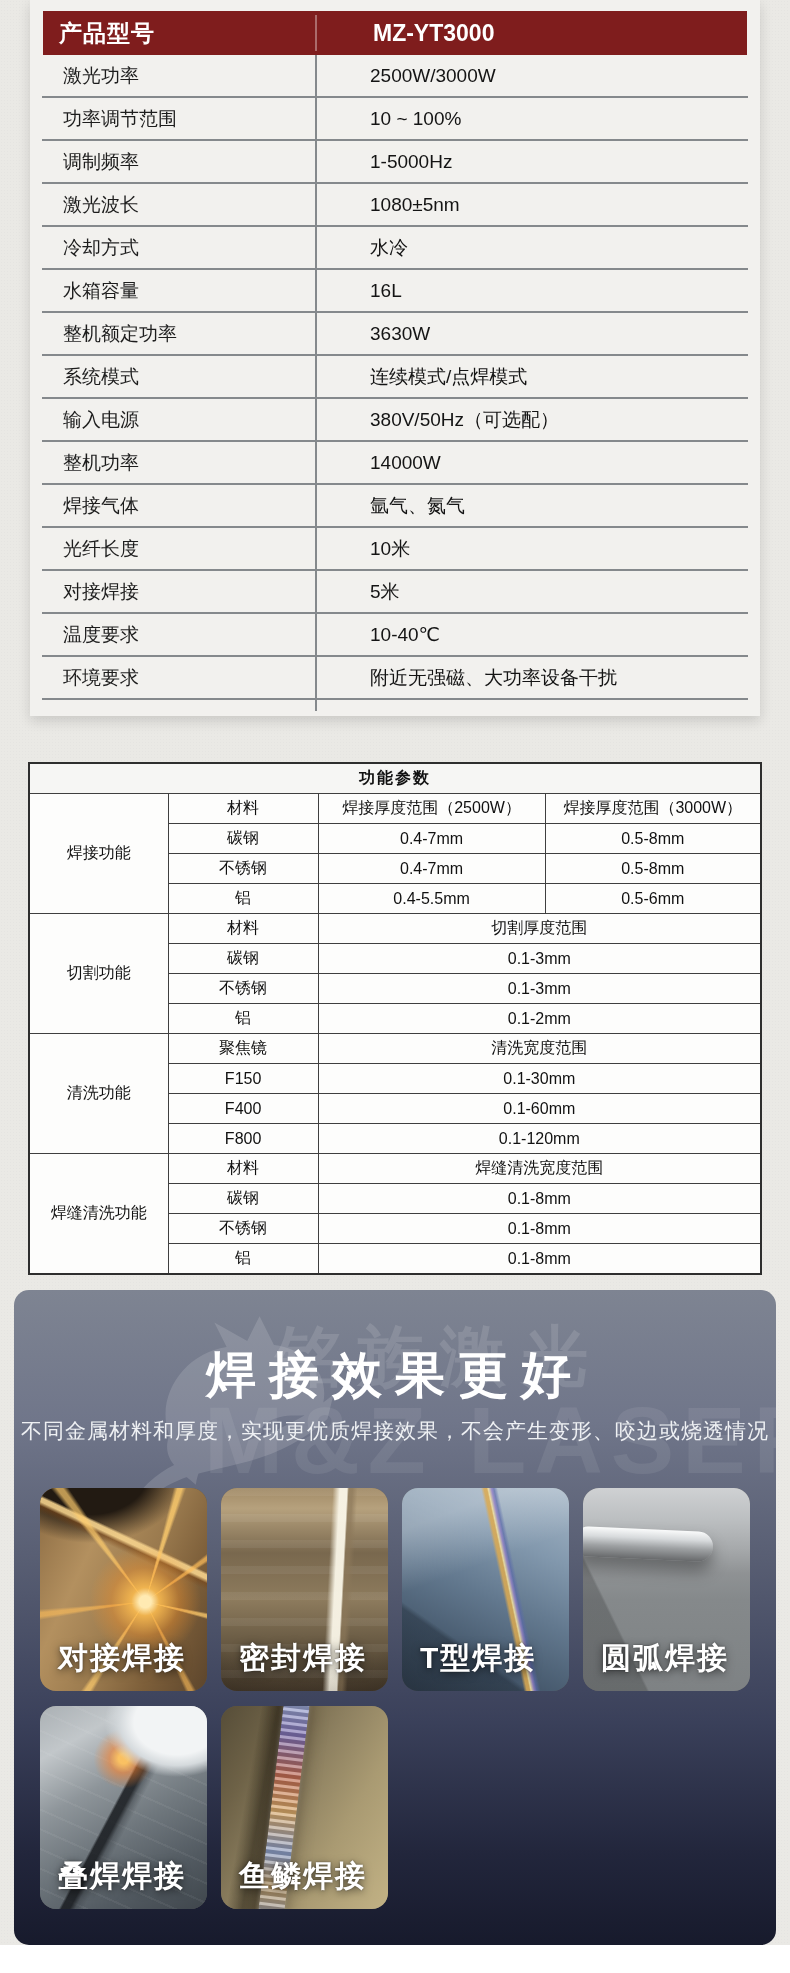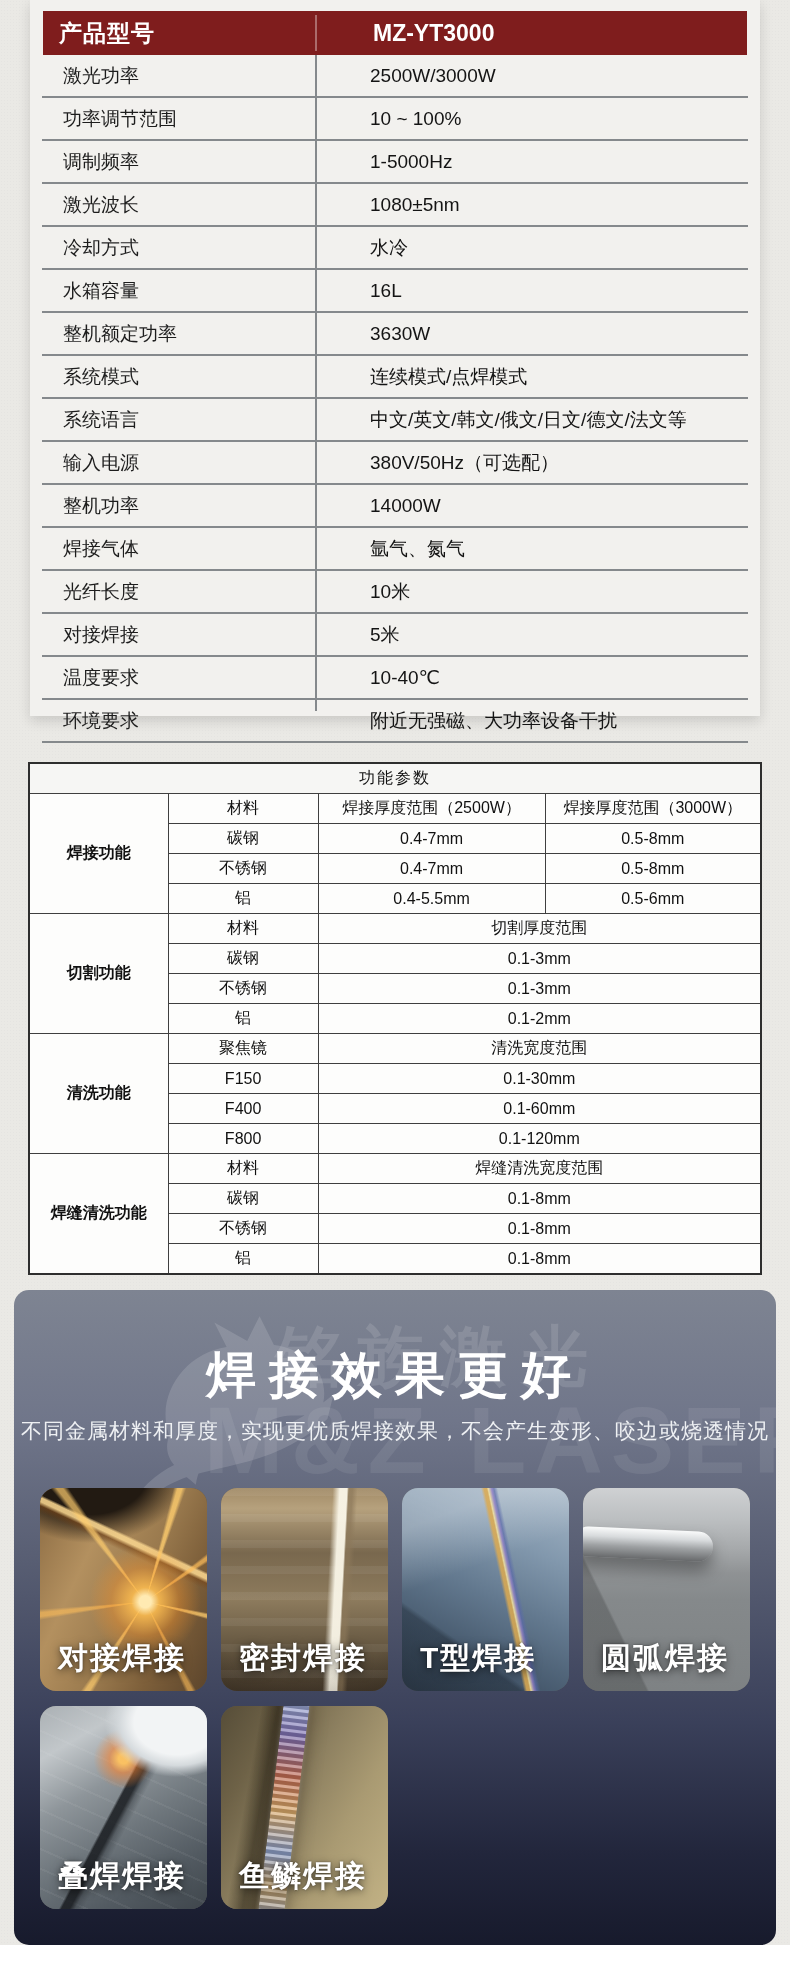--- a/index.html
+++ b/index.html
@@ -25,22 +25,22 @@
   .s-label{position:absolute;left:21px;top:0;line-height:41px;font-size:19px;color:#1d1d1d;}
   .s-value{position:absolute;left:328px;top:0;line-height:41px;font-size:19px;color:#141414;}
   .spec-vline{position:absolute;left:285px;top:55px;height:656px;width:2px;background:#85898c;}
 
   
   .func-wrap{position:absolute;left:28px;top:762px;width:734px;}
   table.ft{width:100%;border-collapse:collapse;table-layout:fixed;
            background:#fdfdfc;border:2px solid #2e2e2e;}
   table.ft td{border:1px solid #3f3f3f;text-align:center;vertical-align:middle;
               font-size:16px;color:#111;height:29px;padding:0 4px;}
-  td.ft-title{height:45px;font-size:20px;font-weight:normal;background:#f6f6f4;letter-spacing:2px;}
-  td.ft-sec{font-size:16px;font-weight:bold;}
+  td.ft-title{height:45px;font-size:20px;font-weight:bold;background:#f6f6f4;letter-spacing:2px;}
+  td.ft-sec{font-size:16px;}
 
   
   .hero{position:absolute;left:14px;top:1290px;width:762px;height:655px;
         border-radius:15px;overflow:hidden;
         background:linear-gradient(180deg,#7e8492 0%,#70768a 20%,#575d72 42%,
                    #3a405a 66%,#22263c 86%,#171a2c 100%);}
   .wm-dragon{position:absolute;left:120px;top:18px;width:210px;height:185px;opacity:.14;}
   .wm-cn{position:absolute;left:262px;top:22px;font-size:66px;font-weight:bold;
          letter-spacing:16px;color:rgba(255,255,255,.12);white-space:nowrap;}
   .wm-en{position:absolute;left:190px;top:96px;font-size:95px;font-weight:bold;
@@ -140,24 +140,20 @@
         </div>
       <div class="spec-row">
           <span class="s-label">整机额定功率</span>
           <span class="s-value">3630W</span>
         </div>
       <div class="spec-row">
           <span class="s-label">系统模式</span>
           <span class="s-value">连续模式/点焊模式</span>
         </div>
       <div class="spec-row">
-          <span class="s-label">系统语言</span>
-          <span class="s-value">中文/英文/韩文/俄文/日文/德文/法文等</span>
-        </div>
-      <div class="spec-row">
           <span class="s-label">输入电源</span>
           <span class="s-value">380V/50Hz（可选配）</span>
         </div>
       <div class="spec-row">
           <span class="s-label">整机功率</span>
           <span class="s-value">14000W</span>
         </div>
       <div class="spec-row">
           <span class="s-label">焊接气体</span>
           <span class="s-value">氩气、氮气</span>

